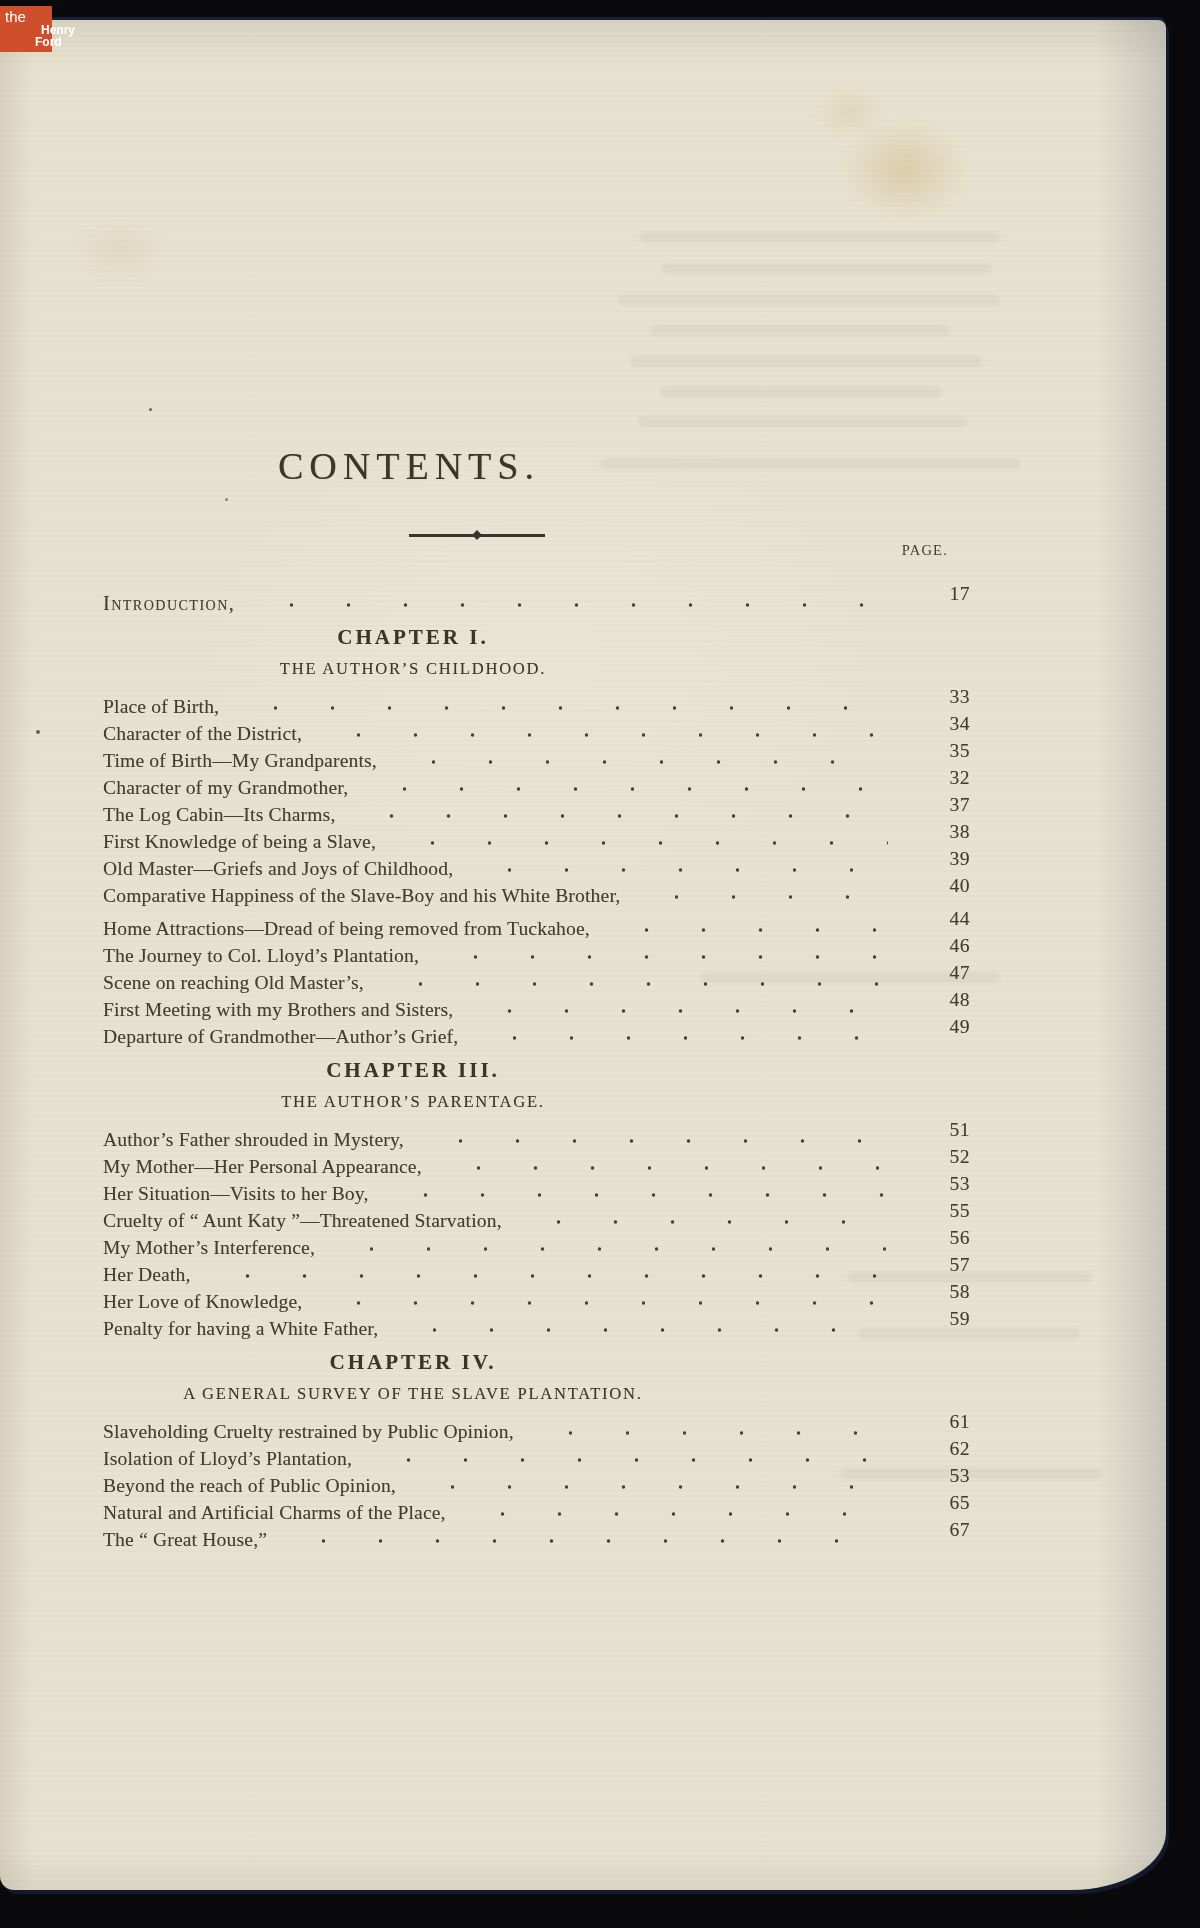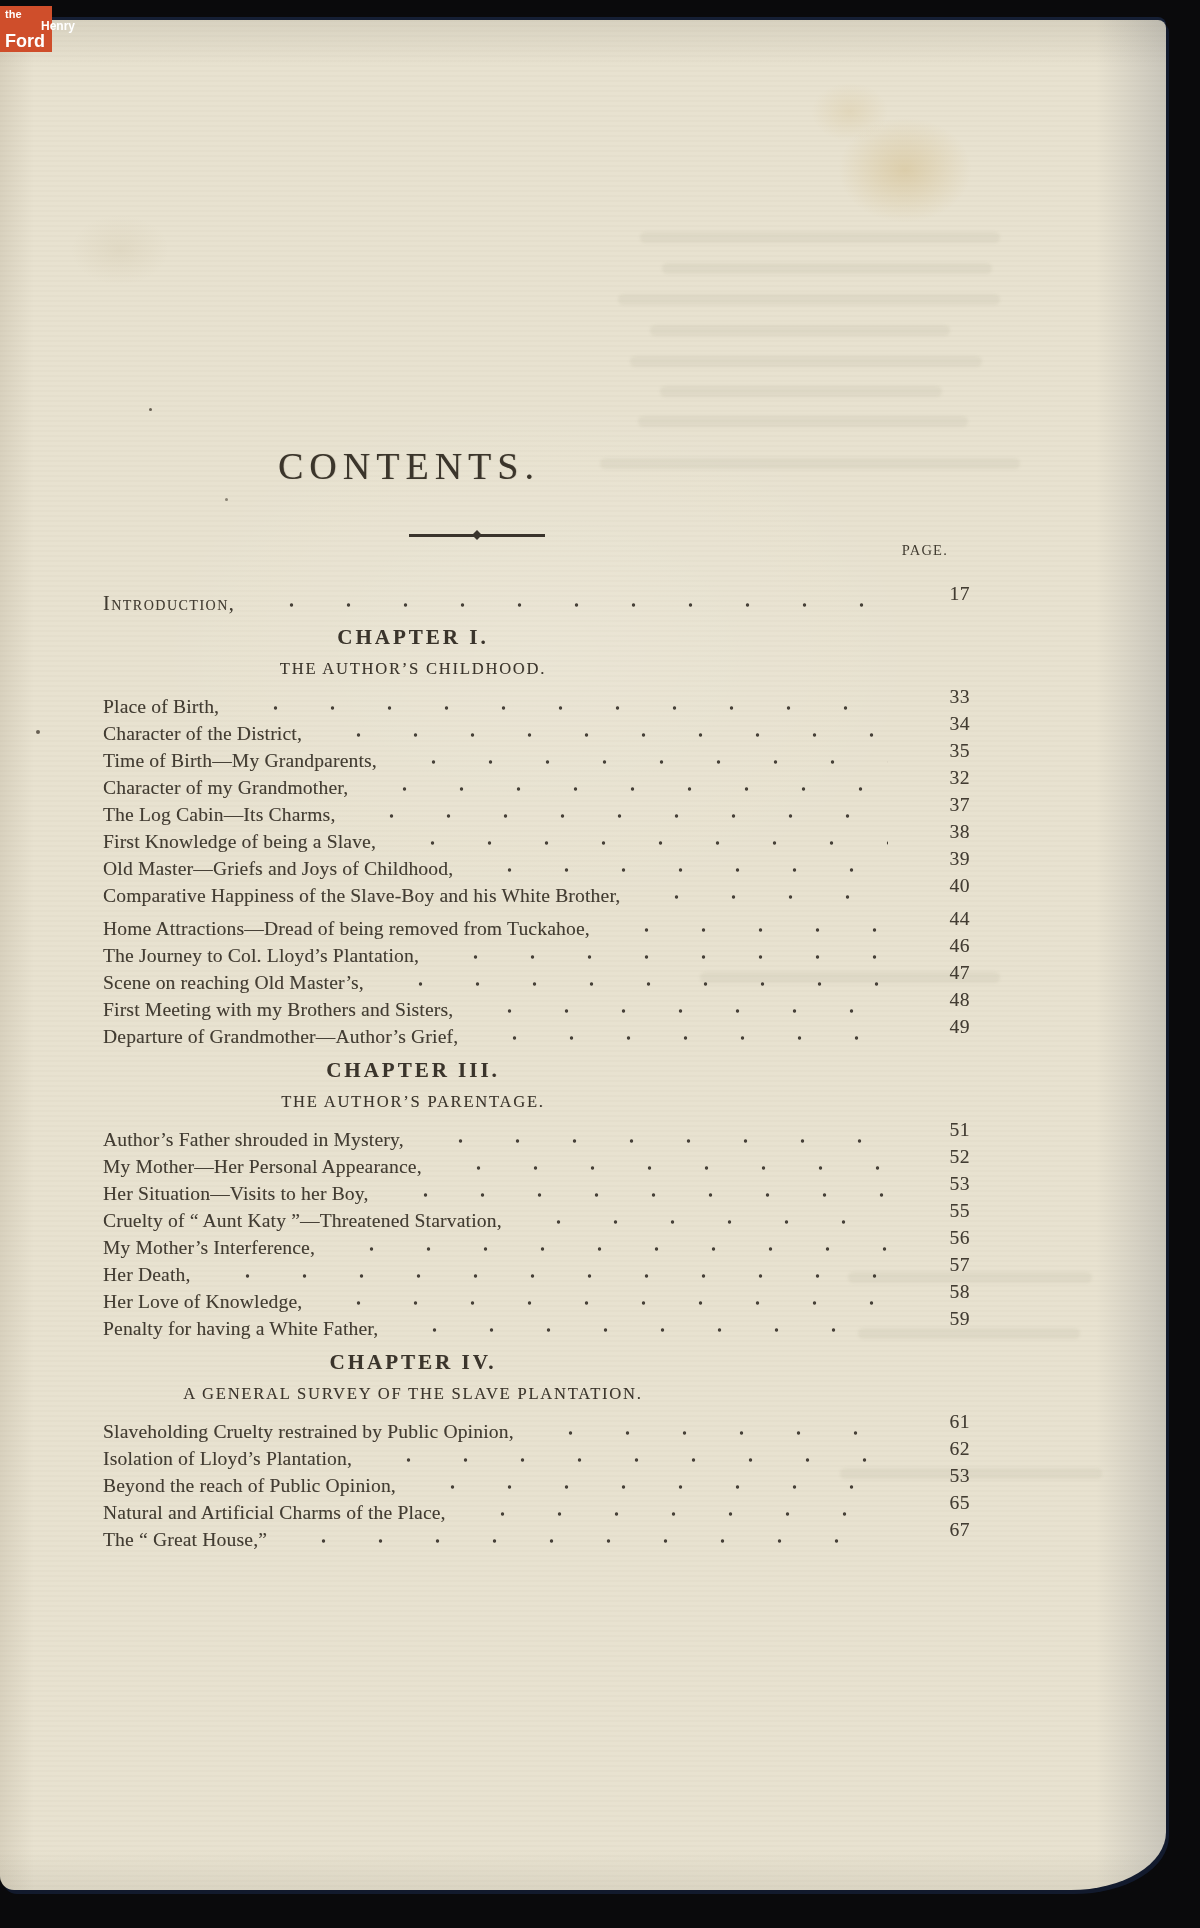--- a/index.html
+++ b/index.html
@@ -47,23 +47,23 @@
   .s1{left:36px;top:710px;}
   .s2{left:149px;top:388px;width:3px;height:3px;}
   .s3{left:225px;top:478px;width:3px;height:3px;background:rgba(60,52,42,.55);}
   
   .logo{
     position:absolute;left:0;top:6px;width:52px;height:46px;
     background:#cf4e2b;color:#fff;
     font-family:"Liberation Sans","DejaVu Sans",sans-serif;
     padding:3px 0 0 5px;box-sizing:border-box;line-height:1.05;
   }
-  .logo .the{display:block;font-size:11px;font-weight:bold;}
+  .logo .the{display:block;font-size:15px;}
   .logo .henry{display:block;font-size:12px;font-weight:bold;margin-left:9px;margin-top:-1px;padding-left:27px;}
-  .logo .ford{display:block;font-size:18px;font-weight:bold;margin-top:0px;}
+  .logo .ford{display:block;font-size:12px;font-weight:bold;margin-top:0px;margin-left:30px;}
   
   .title{
     position:absolute;left:103px;top:424px;width:612px;margin:0;
     text-align:center;font-size:38px;font-weight:normal;
     letter-spacing:6px;color:#3b352b;
     text-shadow:0.4px 0.4px 0.8px rgba(56,48,38,.35);
   }
   .rule{position:absolute;left:409px;top:514px;width:136px;height:2.5px;background:#3a342c;}
   .rule .diamond{
     position:absolute;left:50%;top:50%;width:7px;height:7px;

